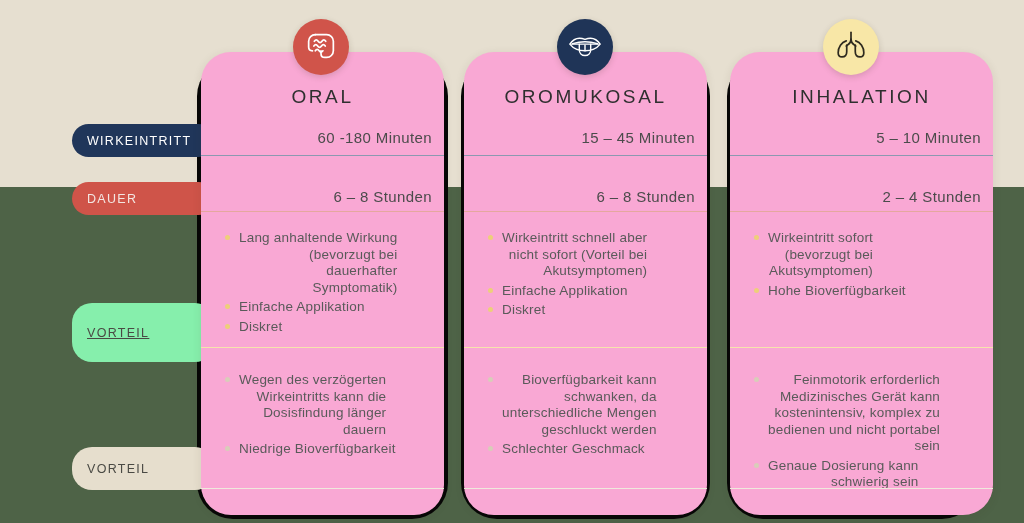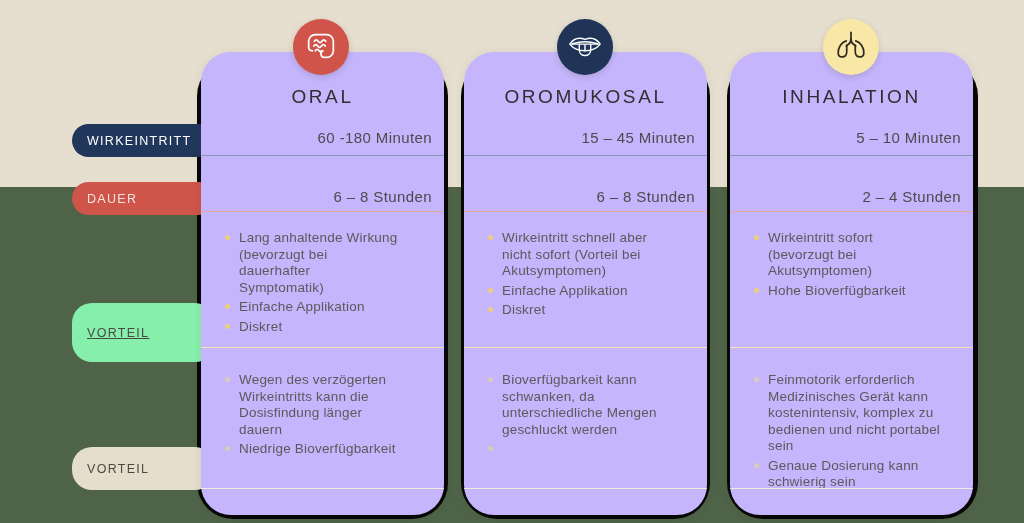--- a/index.html
+++ b/index.html
@@ -14,25 +14,25 @@
   .shadow-3{left:727px;width:251px;}
 
   
   .pill{position:absolute;z-index:3;display:flex;align-items:center;padding-left:15px;
         border-radius:20px;letter-spacing:1.3px;font-size:12.5px;width:143px;box-sizing:border-box;text-align:center;}
   .pill-navy{left:72px;top:124px;height:33px;background:#20365a;color:#ffffff;}
   .pill-red{left:72px;top:182px;height:33px;background:#cf5449;color:#f3e6e2;}
   .pill-yellow{left:72px;top:303px;height:59px;background:#86efac;color:#4a4a44;text-decoration:underline;}
   .pill-beige{left:72px;top:447px;height:43px;background:#e6decd;color:#4a4a44;}
 
-  .card{position:absolute;top:52px;height:463px;width:243px;background:#c4b5fd;border-radius:30px;
+  .card{position:absolute;top:52px;height:463px;width:243px;background:#f9a8d4;border-radius:30px;
         z-index:4;box-shadow:0 2px 10px rgba(60,50,30,0.10);}
   .card-1{left:201px;}
   .card-2{left:464px;}
-  .card-3{left:730px;}
+  .card-3{left:730px;padding-left:20px;}
 
   .icon-circle{position:absolute;top:19px;width:56px;height:56px;border-radius:50%;z-index:5;
         display:flex;align-items:center;justify-content:center;box-shadow:0 2px 6px rgba(60,50,30,0.18);}
   .ic-1{left:293px;background:#d0544a;}
   .ic-2{left:557px;background:#1f3457;}
   .ic-3{left:823px;background:#f8e7a7;}
   .icon-circle svg{width:38px;height:38px;display:block;}
 
   .card-title{position:absolute;top:34px;left:0;width:100%;text-align:center;
         font-size:19px;letter-spacing:2.6px;color:#2f2f2f;font-weight:500;}
@@ -40,21 +40,21 @@
   .val{position:absolute;left:26px;right:12px;font-size:15px;color:#4b4b4b;letter-spacing:0.4px;text-align:right;}
   .val-wirk{top:77px;}
   .val-dauer{top:136px;}
 
   .hline{position:absolute;left:0;width:100%;height:1px;}
   .line-navy{top:103px;background:#8b99b0;}
   .line-red{top:159px;background:#e5a79e;}
   .line-yellow{top:295px;background:#f6e4ad;}
   .line-light{top:436px;background:#efe9dc;}
 
-  .blist{position:absolute;left:24px;right:8px;margin:0;padding:0;list-style:none;}
+  .blist{position:absolute;left:24px;right:8px;margin:0;padding:0;list-style:none;text-align:right;}
   .list-vorteil{top:178px;}
   .list-nachteil{top:320px;}
   .blist li{display:flex;margin:0 0 3px 0;}
   .blist .dot{flex:0 0 auto;width:5px;height:5px;border-radius:50%;margin:5px 9px 0 0;}
   .list-vorteil .dot{background:#edcf7a;}
   .list-nachteil .dot{background:#d8cdb9;}
   .blist .txt{white-space:pre-line;font-size:13.5px;line-height:16.5px;color:#5a5a5a;letter-spacing:0.2px;}
 </style>
 </head>
 <body>
@@ -145,20 +145,21 @@
     <ul class="blist list-nachteil">
       <li>
           <span class="dot"></span>
           <span class="txt">Bioverfügbarkeit kann
 schwanken, da
 unterschiedliche Mengen
 geschluckt werden</span>
         </li>
       <li>
           <span class="dot"></span>
+          <span class="txt">Schlechter Geschmack</span>
         </li>
     </ul>
     <div class="hline line-light"></div>
   </div>
 
   <div class="card card-3">
     <div class="card-title">INHALATION</div>
     <div class="val val-wirk">5 – 10 Minuten</div>
     <div class="hline line-navy"></div>
     <div class="val val-dauer">2 – 4 Stunden</div>

